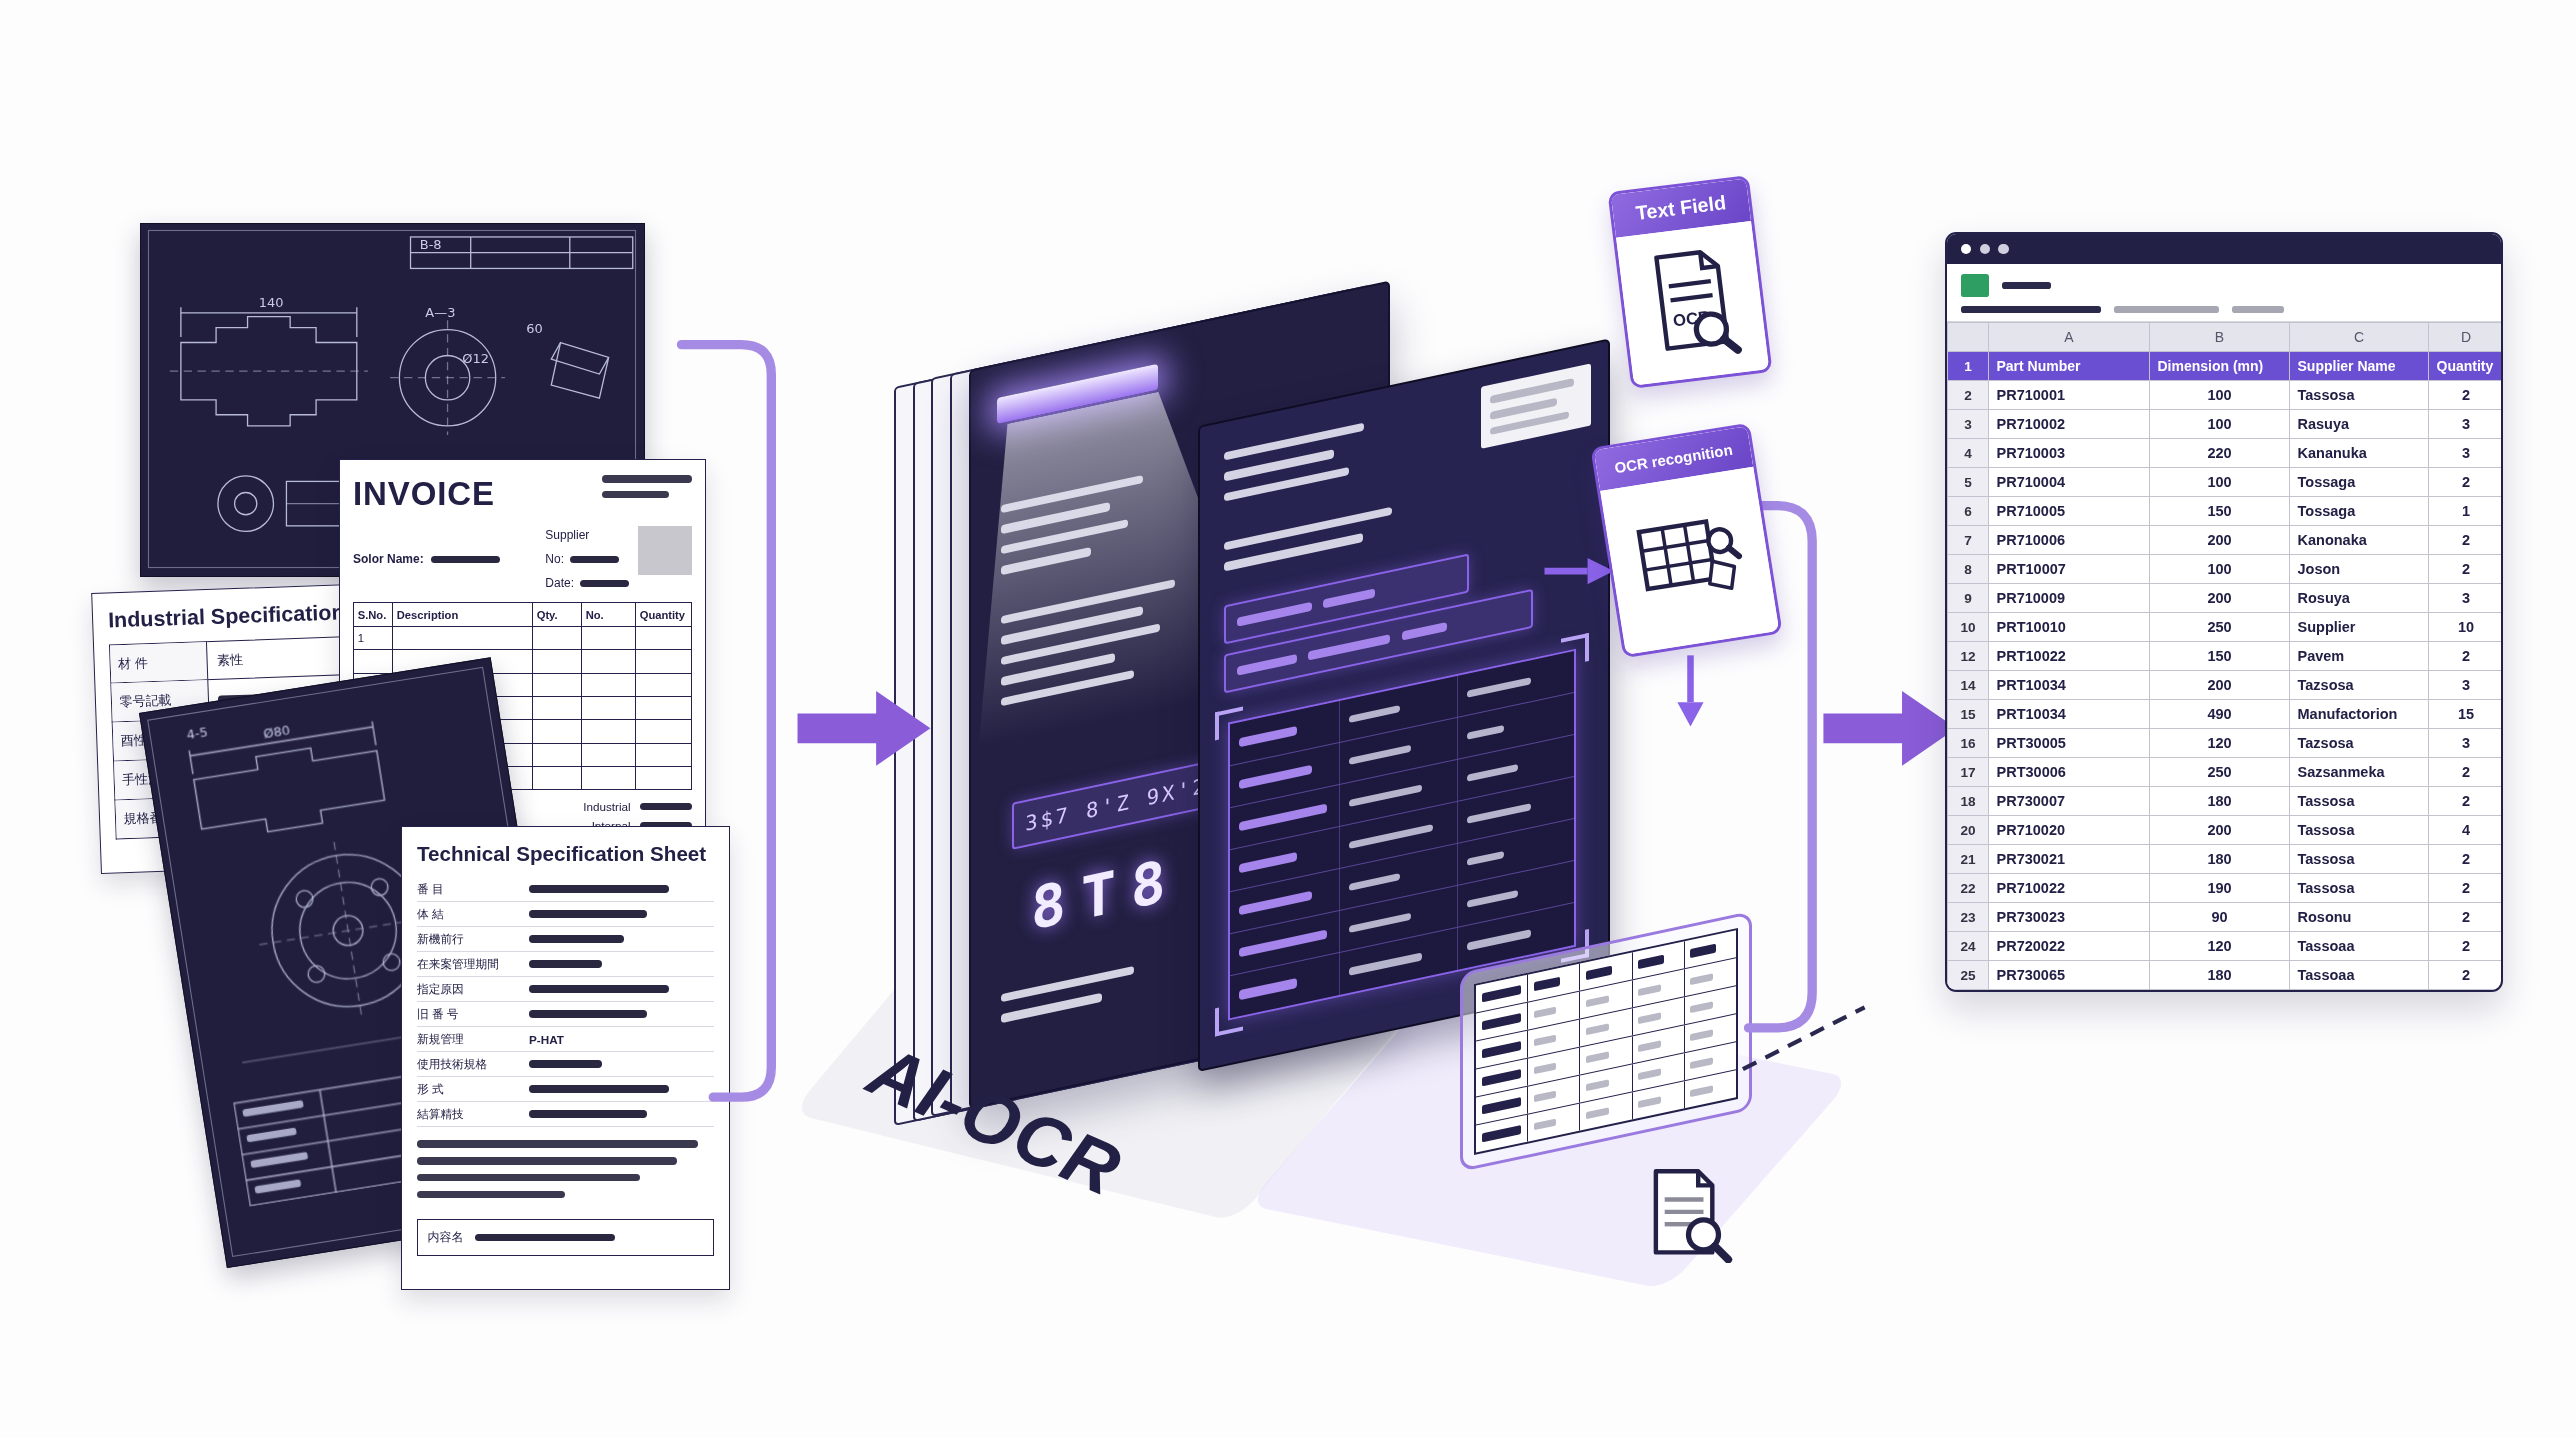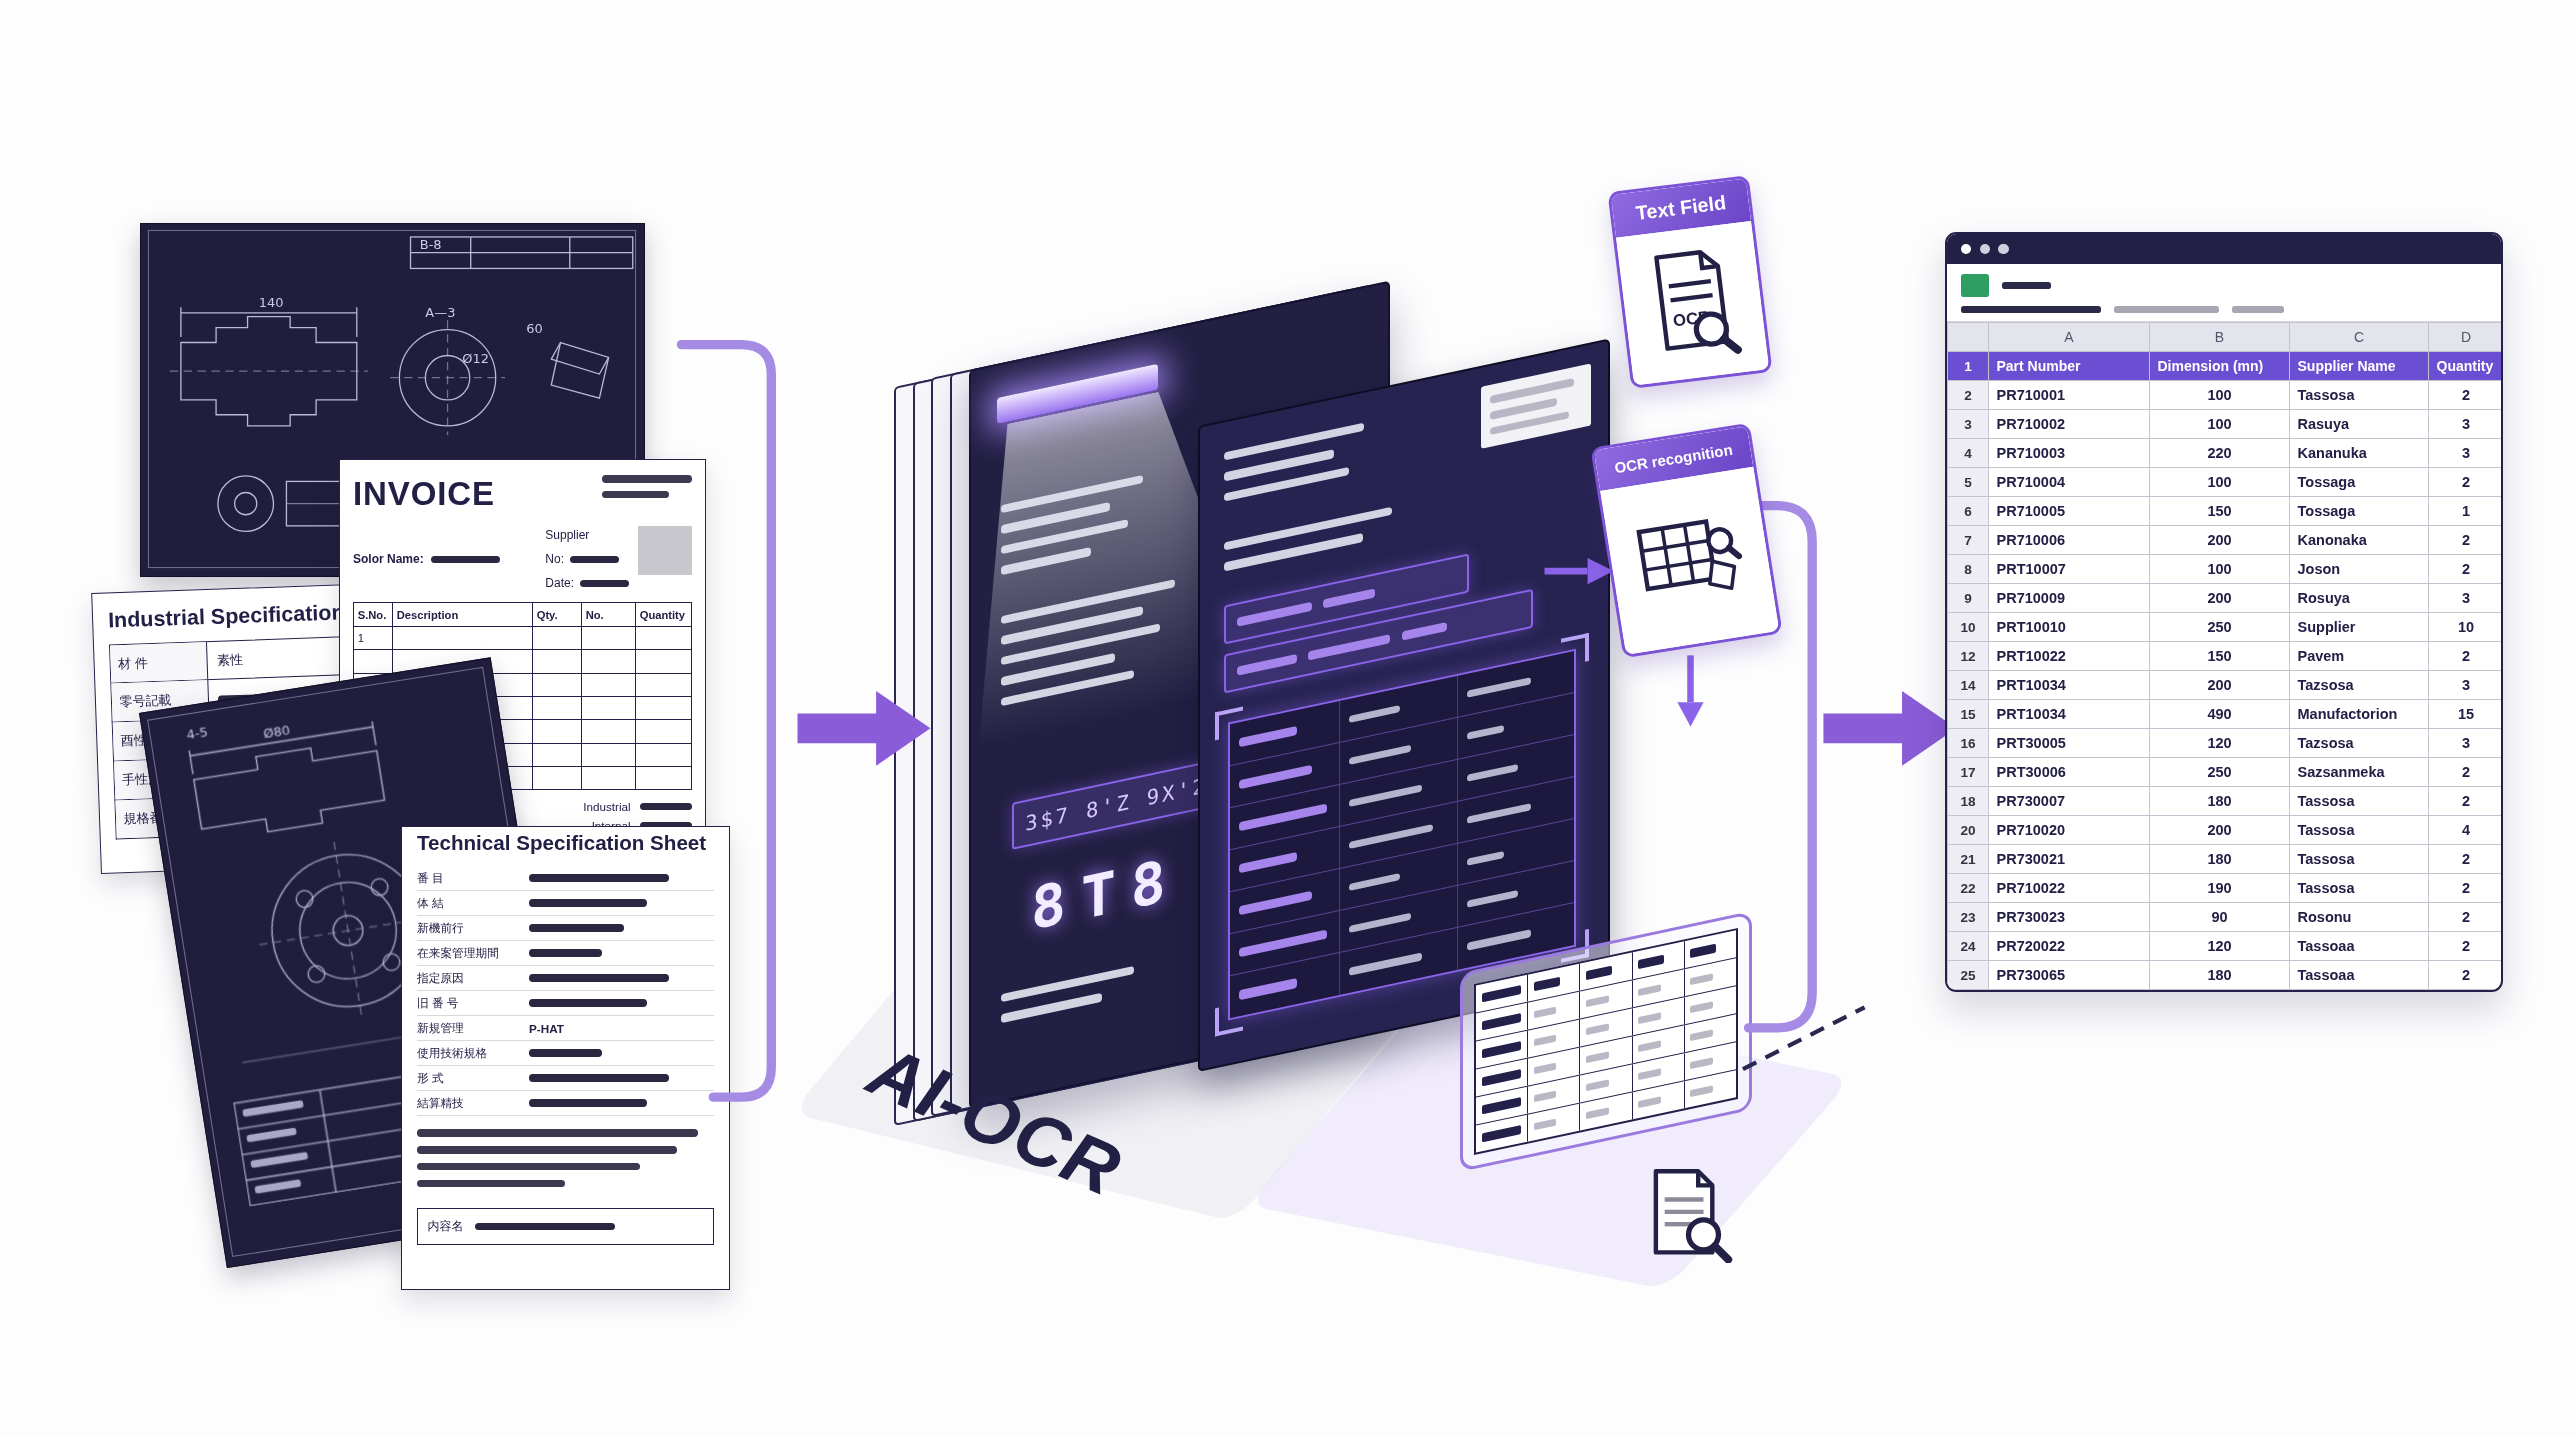--- a/index.html
+++ b/index.html
@@ -34,21 +34,21 @@
   .inv-meta{font-size:12px;line-height:1.6;text-align:left;display:flex;gap:9.4px}
   .inv-meta .mrow{display:flex;gap:5.6px;align-items:center}
   .inv-logo{width:54px;height:49px;background:#c7c7cd}
   #inv-table{border-collapse:collapse;width:100%;table-layout:fixed}
   #inv-table th,#inv-table td{border:1.4px solid #23204a;font-size:11.2px;height:23.4px;padding:0 3.7px;text-align:left}
   #inv-table th{font-weight:700;background:#fff}
   #inv-totals{margin-top:9.4px;display:flex;flex-direction:column;gap:6.6px;align-items:flex-end}
   .tot-row{display:flex;gap:9.4px;align-items:center;font-size:11.7px}
   .tot-row.bold{font-weight:800}
 
-  #techspec{left:401px;top:826px;width:329px;height:464px;padding:4px 15px;z-index:14}
+  #techspec{left:401px;top:826px;width:329px;height:464px;padding:15px 15px;z-index:14}
   #techspec .title{font-size:20.6px;font-weight:700;margin-bottom:11.2px}
   .ts-row{display:flex;align-items:center;height:25px;border-bottom:0.9px solid #d8d8e2}
   .ts-label{flex:0 0 112px;font-size:11.7px}
   .ts-val{flex:1;display:flex;align-items:flex-end}
   .tsv{font-size:11.7px;font-weight:700}
   #ts-para{margin-top:13px}
   #ts-footer{margin-top:20.6px;border:1.4px solid #23204a;height:37px;display:flex;align-items:center;gap:11.2px;padding:0 9.4px;font-size:12px}
 
   #bp-top{left:140px;top:223px;width:505px;height:354px;z-index:10}
   #bp-bottom{left:139px;top:713px;width:356px;height:562px;transform:rotate(-9deg);transform-origin:top left;z-index:13}

